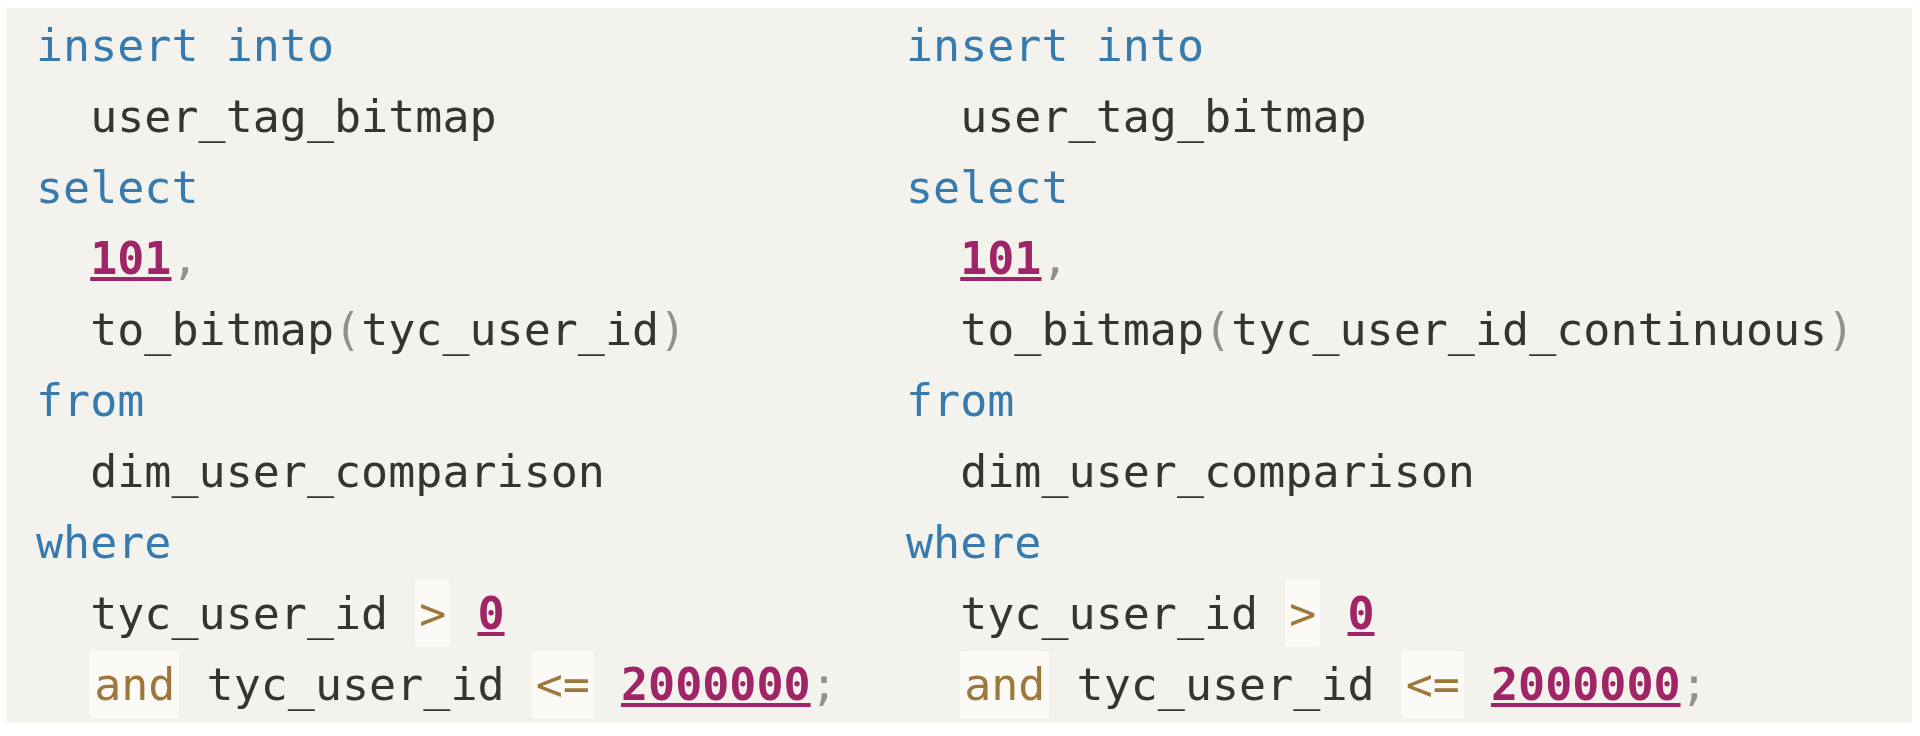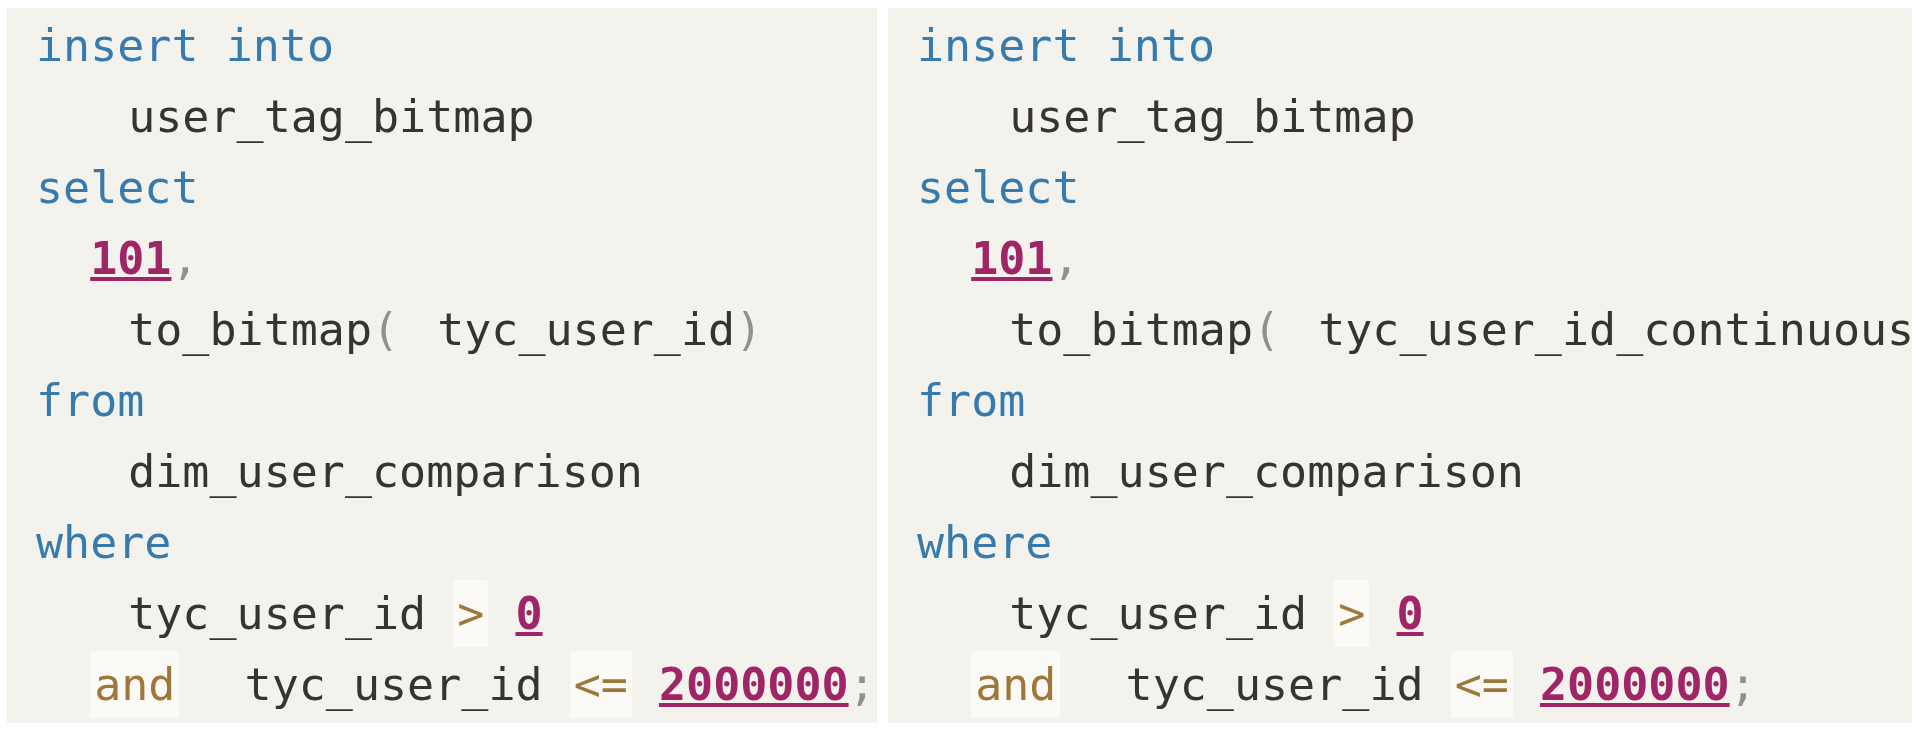--- a/index.html
+++ b/index.html
@@ -16,21 +16,21 @@
   html, body {
     margin: 0;
     padding: 0;
     width: 1920px;
     height: 736px;
     background: var(--page-bg);
     overflow: hidden;
   }
   .code-wrap {
     display: flex;
-    gap: 11px;
+    gap: 0;
     padding: 8px 8px 13px 7px;
     width: 1920px;
     height: 736px;
   }
   .code-panel {
     background: var(--panel-bg);
     height: 715px;
     overflow: hidden;
   }
   .code-panel.left  { width: 870px; flex: none; }
@@ -38,21 +38,21 @@
   .code-panel pre {
     margin: 0;
     padding: 2px 0 0 29px;
     font-family: "DejaVu Sans Mono", "Liberation Mono", monospace;
     font-size: 45px;
     line-height: 71px;
     white-space: pre;
   }
   .line { height: 71px; }
   .tok-kw  { color: var(--kw); }
-  .tok-id  { color: var(--id); margin-left: 38px; }
+  .tok-id  { color: var(--id); }
   .tok-ws  { color: var(--id); }
   .tok-num { color: var(--num); font-weight: bold; text-decoration: underline; }
   .tok-pun { color: var(--pun); }
   .tok-op  {
     color: var(--op);
     background: var(--op-bg);
     padding: 7px 4px;
     border-radius: 2px;
   }
 </style>

